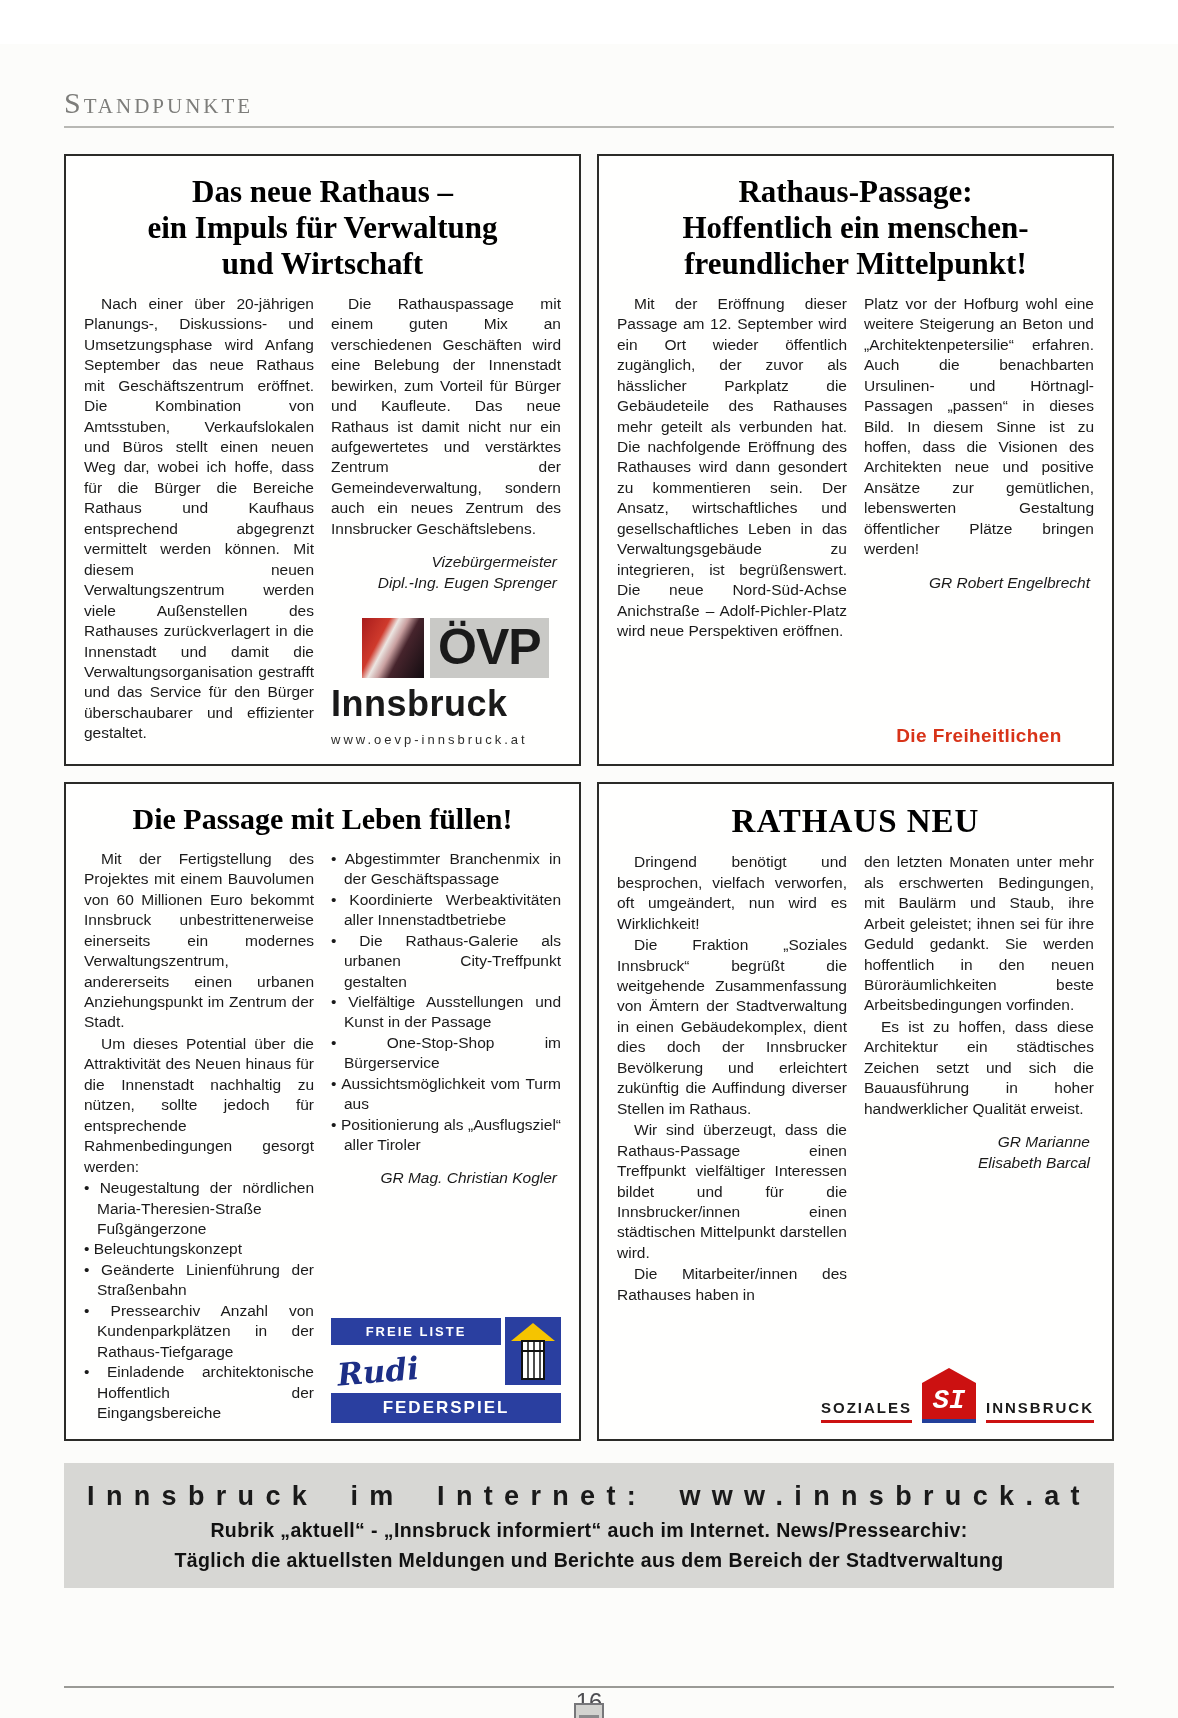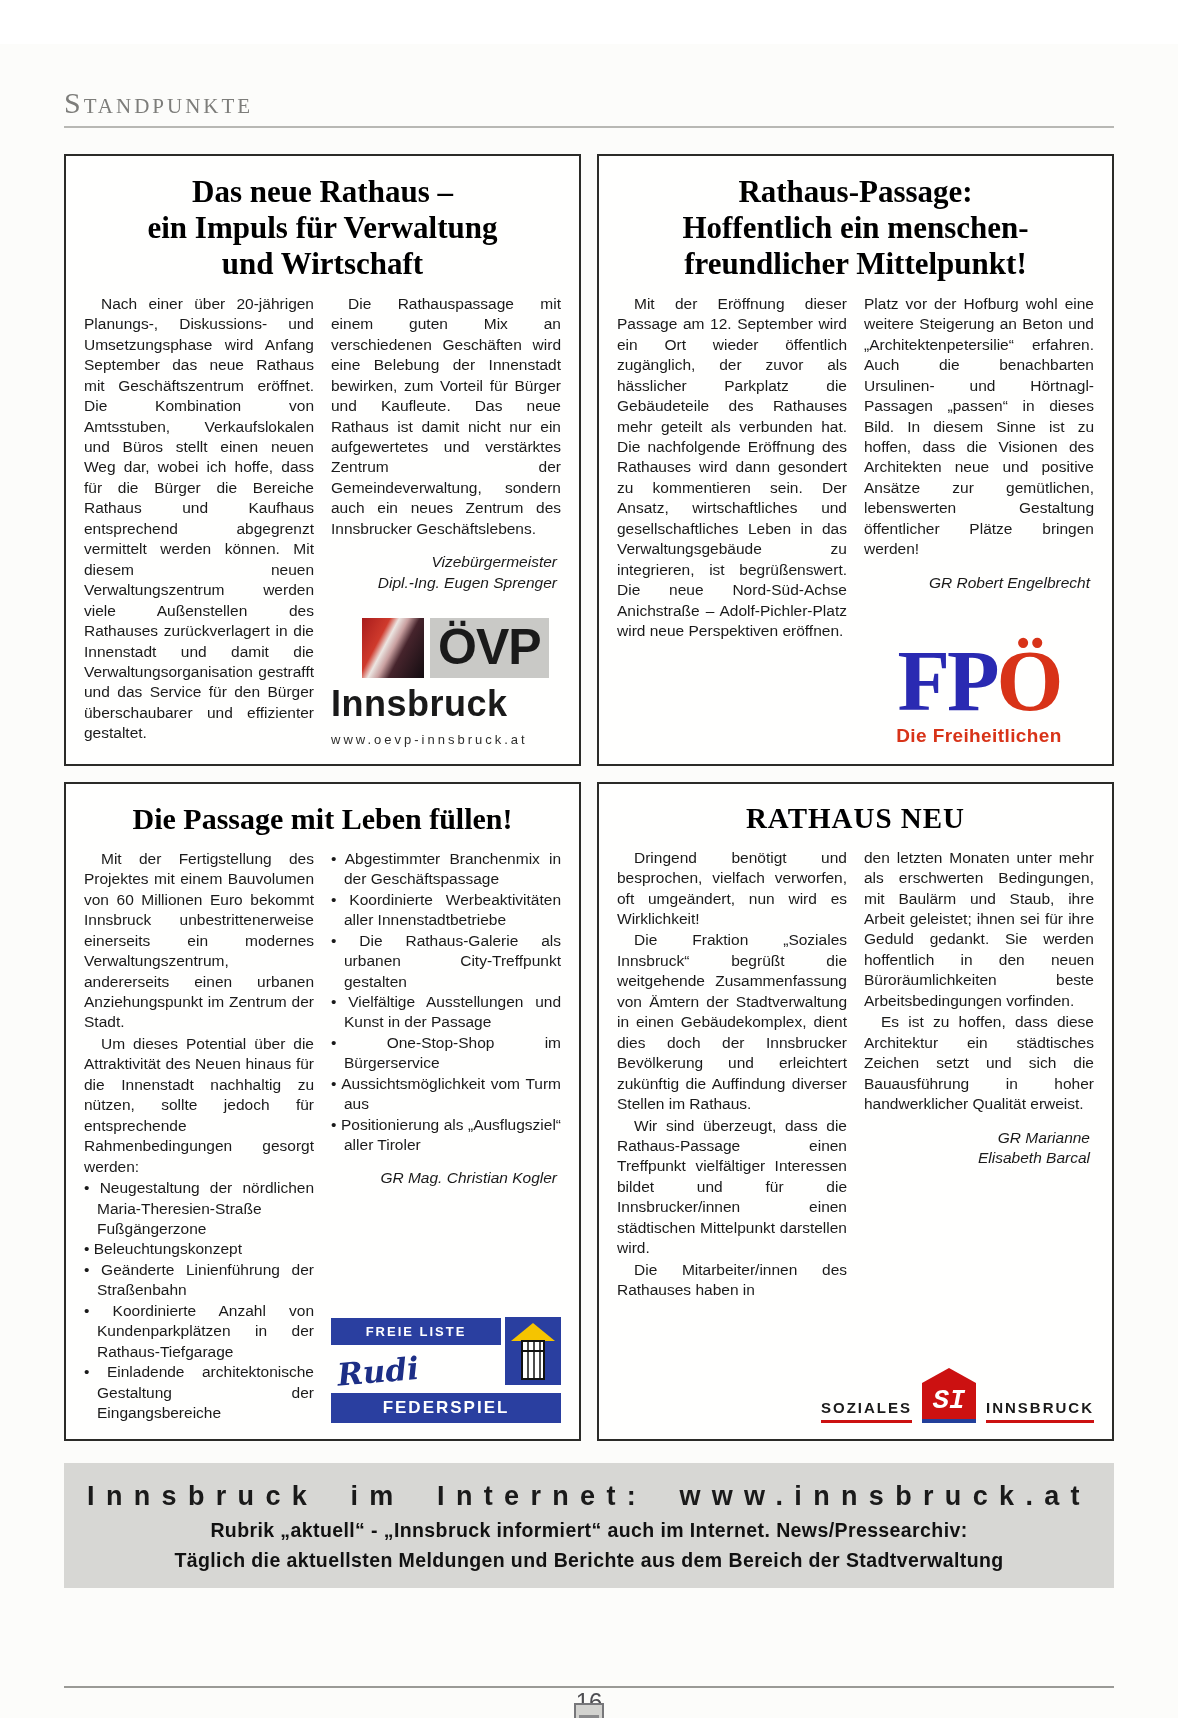--- a/index.html
+++ b/index.html
@@ -30,21 +30,21 @@
     padding: 14px 18px 16px; display: flex; flex-direction: column;
   }
   .article.row1 { min-height: 612px; }
   .article.row2 { min-height: 600px; }
   .article-title {
     font-family: "Liberation Serif", serif; font-weight: 700;
     font-size: 31px; line-height: 1.16; text-align: center;
     white-space: pre-line; margin: 4px 0 12px; color: #000;
   }
   .article.a3 .article-title { font-size: 30px; }
-  .article.a4 .article-title { font-size: 29px; letter-spacing: 1px; }
+  .article.a4 .article-title { font-size: 33px; letter-spacing: 1px; }
 
   .cols { display: flex; gap: 17px; flex: 1; }
   .col { flex: 1; min-width: 0; display: flex; flex-direction: column;
          font-size: 15.5px; line-height: 1.32; text-align: justify; }
   .para { text-indent: 17px; margin-bottom: 1px; }
   .para.cont { text-indent: 0; }
   .bullet { padding-left: 13px; text-indent: -13px; }
   .sig { font-style: italic; text-align: right; white-space: pre-line;
          margin-top: 12px; padding-right: 4px; }
 
@@ -152,38 +152,37 @@
 Hoffentlich ein menschen-
 freundlicher Mittelpunkt!</h2>
       <div class="cols">
         <div class="col">
           <p class="para">Mit der Eröffnung dieser Passage am 12. September wird ein Ort wieder öffentlich zugänglich, der zuvor als hässlicher Parkplatz die Gebäudeteile des Rathauses mehr geteilt als verbunden hat. Die nachfolgende Eröffnung des Rathauses wird dann gesondert zu kommentieren sein. Der Ansatz, wirtschaftliches und gesellschaftliches Leben in das Verwaltungsgebäude zu integrieren, ist begrüßenswert. Die neue Nord-Süd-Achse Anichstraße – Adolf-Pichler-Platz wird neue Perspektiven eröffnen.</p>
         </div>
         <div class="col">
           <p class="para cont">Platz vor der Hofburg wohl eine weitere Steigerung an Beton und „Architektenpetersilie“ erfahren. Auch die benachbarten Ursulinen- und Hörtnagl-Passagen „passen“ in dieses Bild. In diesem Sinne ist zu hoffen, dass die Visionen des Architekten neue und positive Ansätze zur gemütlichen, lebenswerten Gestaltung öffentlicher Plätze bringen werden!</p>
           <p class="sig">GR Robert Engelbrecht</p>
           <div class="fpo-logo">
-            <div class="fpo-letters"><span class="fpo-fp">FP</span><span class="fpo-o">Ö</span></div>
             <div class="fpo-tagline">Die Freiheitlichen</div>
           </div>
         </div>
       </div>
     </section>
 
     <section class="article row2 a3">
       <h2 class="article-title">Die Passage mit Leben füllen!</h2>
       <div class="cols">
         <div class="col">
           <p class="para">Mit der Fertigstellung des Projektes mit einem Bauvolumen von 60 Millionen Euro bekommt Innsbruck unbestrittenerweise einerseits ein modernes Verwaltungszentrum, andererseits einen urbanen Anziehungspunkt im Zentrum der Stadt.</p>
           <p class="para">Um dieses Potential über die Attraktivität des Neuen hinaus für die Innenstadt nachhaltig zu nützen, sollte jedoch für entsprechende Rahmenbedingungen gesorgt werden:</p>
           <div class="bullet">• Neugestaltung der nördlichen Maria-Theresien-Straße Fußgängerzone</div>
           <div class="bullet">• Beleuchtungskonzept</div>
           <div class="bullet">• Geänderte Linienführung der Straßenbahn</div>
-          <div class="bullet">• Koordinierte Anzahl von Kundenparkplätzen in der Rathaus-Tiefgarage</div>
-          <div class="bullet">• Einladende architektonische Gestaltung der Eingangsbereiche</div>
+          <div class="bullet">• Pressearchiv Anzahl von Kundenparkplätzen in der Rathaus-Tiefgarage</div>
+          <div class="bullet">• Einladende architektonische Hoffentlich der Eingangsbereiche</div>
         </div>
         <div class="col">
           <div class="bullet">• Abgestimmter Branchenmix in der Geschäftspassage</div>
           <div class="bullet">• Koordinierte Werbeaktivitäten aller Innenstadtbetriebe</div>
           <div class="bullet">• Die Rathaus-Galerie als urbanen City-Treffpunkt gestalten</div>
           <div class="bullet">• Vielfältige Ausstellungen und Kunst in der Passage</div>
           <div class="bullet">• One-Stop-Shop im Bürgerservice</div>
           <div class="bullet">• Aussichtsmöglichkeit vom Turm aus</div>
           <div class="bullet">• Positionierung als „Ausflugsziel“ aller Tiroler</div>
           <p class="sig">GR Mag. Christian Kogler</p>

